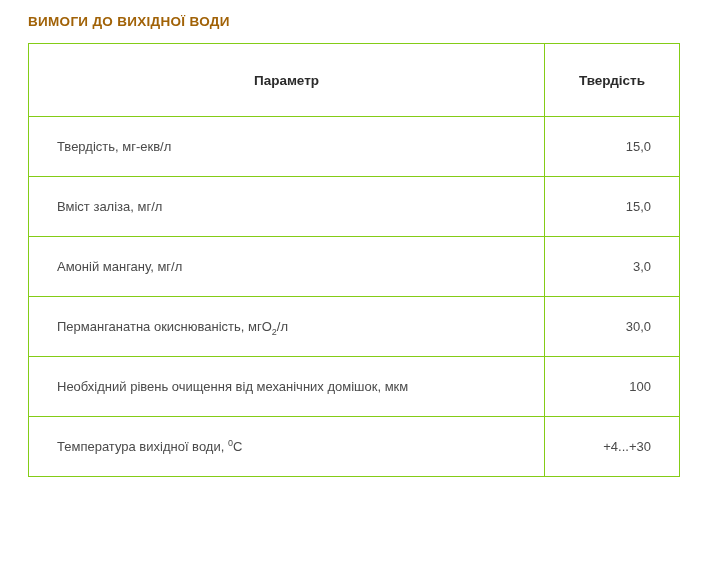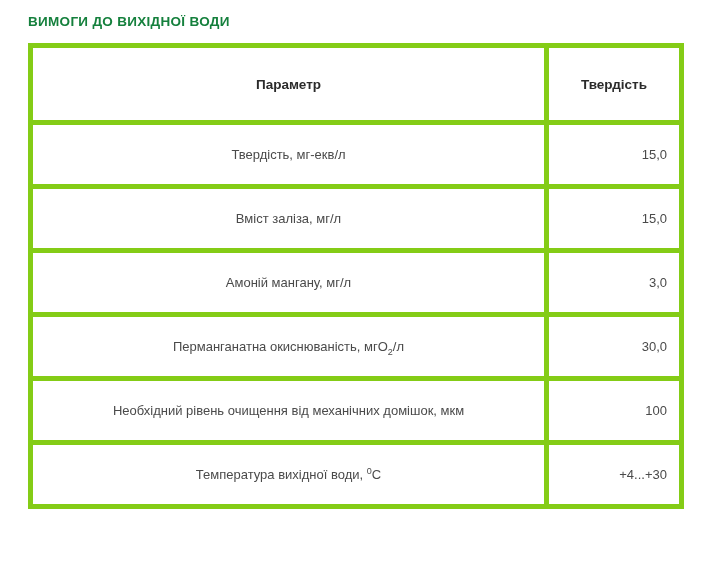--- a/index.html
+++ b/index.html
@@ -15,50 +15,50 @@
     overflow: hidden;
   }
   .page {
     padding: 14px 30px 0 28px;
     box-sizing: border-box;
   }
   .section-title {
     font-size: 13.5px;
     font-weight: bold;
     letter-spacing: 0.3px;
-    color: #15803d;
+    color: #a16207;
     text-transform: uppercase;
     margin: 0 0 14px 0;
   }
   table.req-table {
     border-collapse: collapse;
     width: 651px;
     table-layout: fixed;
     font-size: 13px;
   }
   table.req-table th,
   table.req-table td {
-    border: 5px solid #84cc16;
-    padding: 0 12px;
+    border: 1px solid #84cc16;
+    padding: 0 28px;
     vertical-align: middle;
     color: #4a4a4a;
     font-weight: normal;
   }
   table.req-table thead th {
     height: 72px;
     font-weight: bold;
     color: #2b2b2b;
     text-align: center;
     font-size: 13.5px;
   }
   table.req-table tbody td {
     height: 59px;
   }
   td.param-cell {
-    text-align: center;
+    text-align: left;
   }
   td.value-cell,
   th.value-head {
     text-align: right;
   }
   col.param-col { width: 516px; }
   col.value-col { width: 135px; }
   sub, sup {
     font-size: 9px;
     line-height: 0;

